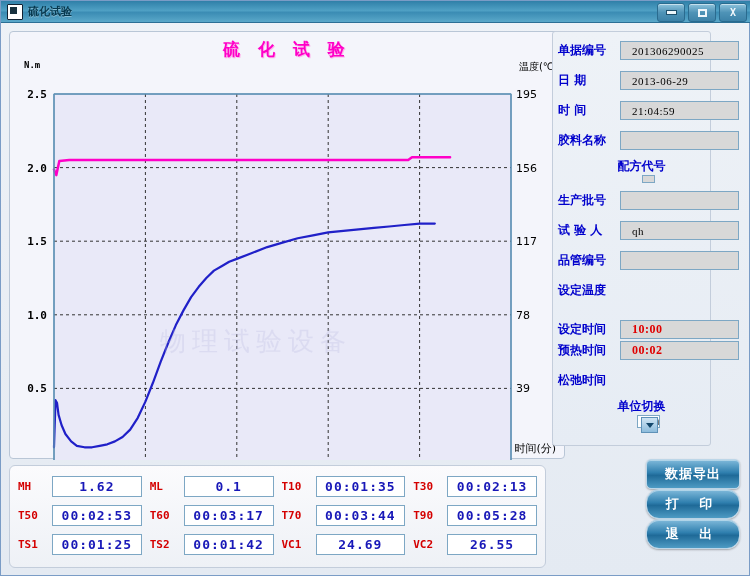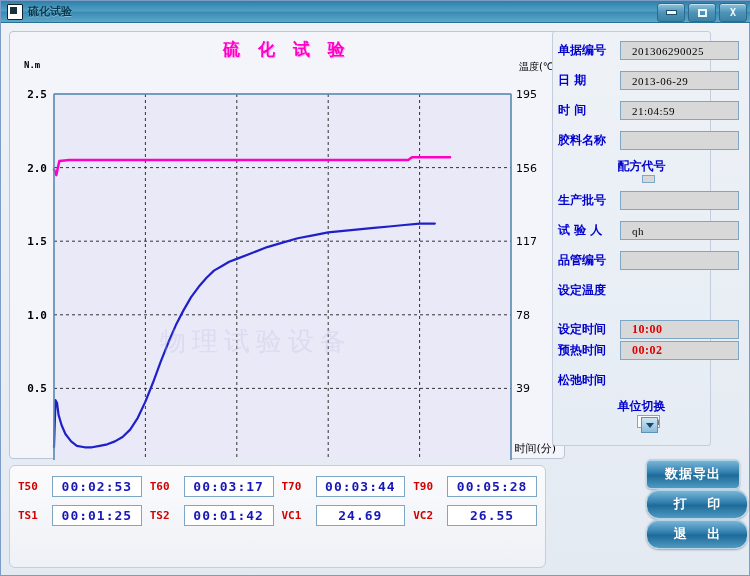--- a/index.html
+++ b/index.html
@@ -119,21 +119,21 @@
   .abtn{
     width:92px;height:28px;
     background:linear-gradient(#7fb9da,#2f7fae 45%,#1f6a98 55%,#4e9bc4);
     border:1px solid #bcd6e8;border-radius:5px;
     color:#fff;font-size:13px;font-weight:bold;
     font-family:"DejaVu Sans",sans-serif;
     display:flex;align-items:center;justify-content:center;
     box-shadow:0 1px 2px rgba(0,0,0,.3),inset 0 1px 0 rgba(255,255,255,.4);
     letter-spacing:1px;
   }
-  .abtn.wide{letter-spacing:8px;padding-left:8px;border-radius:13px;}
+  .abtn.wide{letter-spacing:8px;border-radius:13px;}
   
   .results{
     position:absolute;left:8px;top:464px;width:537px;height:103px;
     background:linear-gradient(#fbfbfd,#eef1f6);
     border:1px solid #c3cddb;border-radius:6px;box-sizing:border-box;
     padding:6px 4px;
   }
   .rrow{display:flex;height:29px;align-items:center;}
   .rcell{flex:1;display:flex;align-items:center;padding:0 4px;}
   .rlabel{
@@ -276,20 +276,38 @@
   <div class="actions">
     <div class="abtn">数据导出</div>
     <div class="abtn wide">打  印</div>
     <div class="abtn wide">退  出</div>
   </div>
 
   <div class="results">
     <div id="result-rows">
         <div class="rrow">
           <div class="rcell">
+            <div class="rlabel">MH</div>
+            <div class="rval">1.62</div>
+          </div>
+          <div class="rcell">
+            <div class="rlabel">ML</div>
+            <div class="rval">0.1</div>
+          </div>
+          <div class="rcell">
+            <div class="rlabel">T10</div>
+            <div class="rval">00:01:35</div>
+          </div>
+          <div class="rcell">
+            <div class="rlabel">T30</div>
+            <div class="rval">00:02:13</div>
+          </div>
+        </div>
+        <div class="rrow">
+          <div class="rcell">
             <div class="rlabel">T50</div>
             <div class="rval">00:02:53</div>
           </div>
           <div class="rcell">
             <div class="rlabel">T60</div>
             <div class="rval">00:03:17</div>
           </div>
           <div class="rcell">
             <div class="rlabel">T70</div>
             <div class="rval">00:03:44</div>

